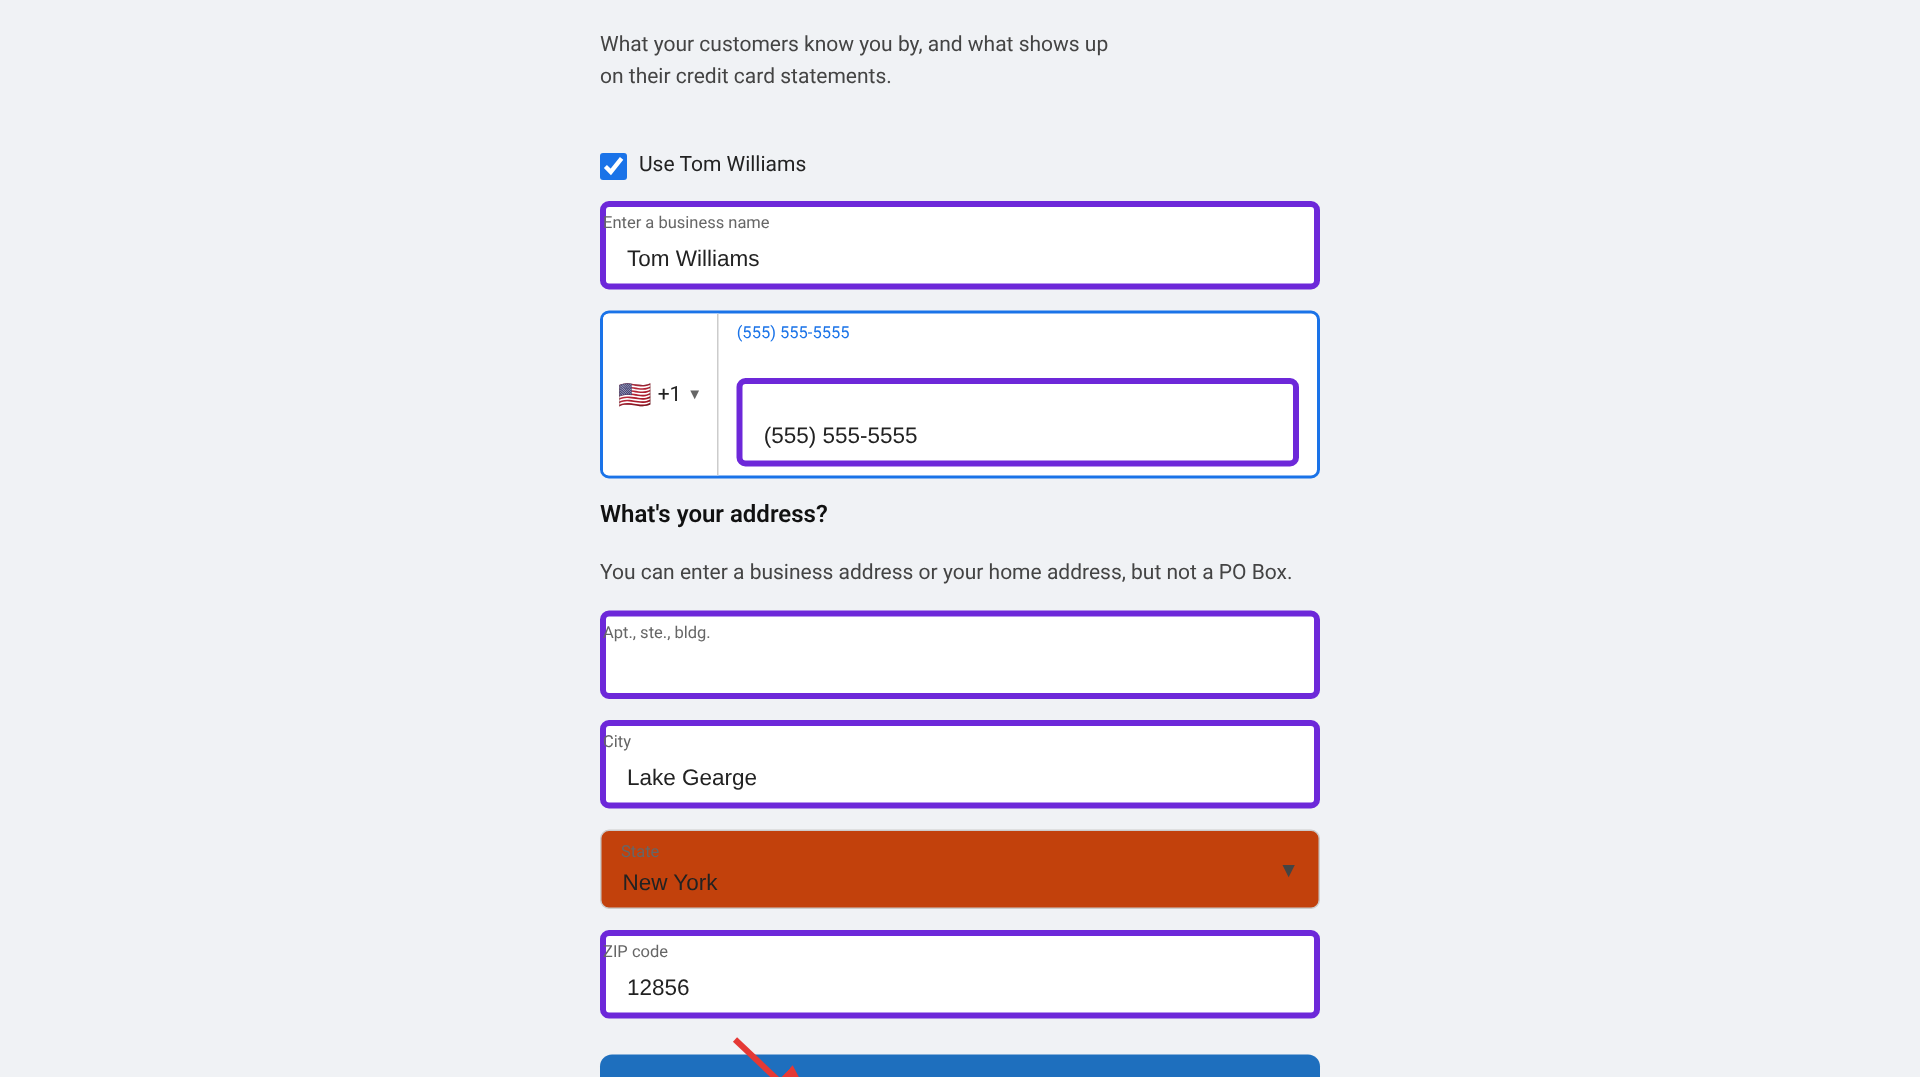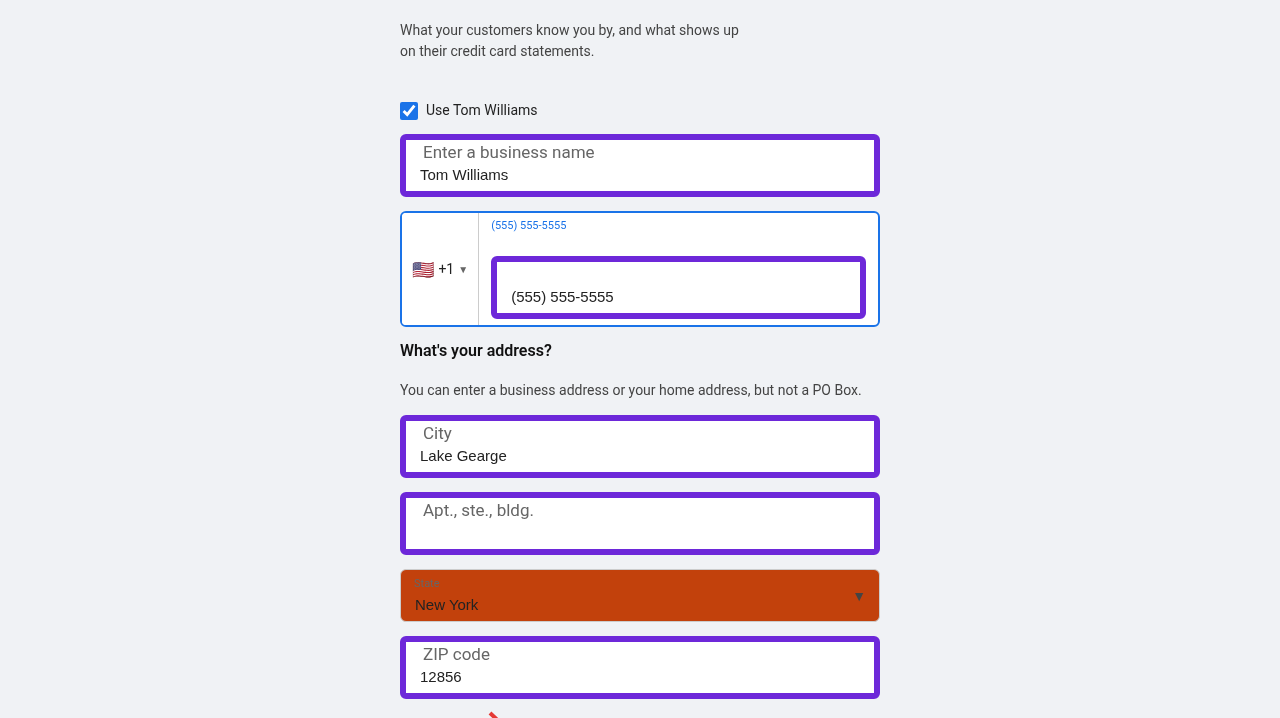--- a/index.html
+++ b/index.html
@@ -60,31 +60,31 @@
     }
 
     .input-group {
       position: relative;
       margin-bottom: 14px;
     }
 
     .input-group label {
       position: absolute;
       top: 8px;
-      left: 23px;
-      font-size: 17px;
+      left: 2px;
+      font-size: 11px;
       color: #666;
       pointer-events: none;
     }
 
     .input-group input,
     .input-group select {
       width: 100%;
       padding: 26px 14px 8px 14px;
-      border: 6px solid #6d28d9;
+      border: 4px solid #6d28d9;
       border-radius: 6px;
       font-size: 15px;
       color: #222;
       background-color: #fff;
       outline: none;
       appearance: none;
       -webkit-appearance: none;
     }
 
     .input-group.phone-input-group {
@@ -254,27 +254,27 @@
         <input class="phone-value" type="text" value="(555) 555-5555" style="">
       </div>
     </div>
 
     <p class="section-title">What's your address?</p>
 
     <p class="section-desc">You can enter a business address or your home address, but not a PO Box.</p>
 
 
     <div class="input-group">
+      <label>Apt., ste., bldg.</label>
+      <input type="text" style="">
+    </div>
+
+    <div class="input-group">
       <label>City</label>
       <input type="text" value="Lake Gearge" style="">
-    </div>
-
-    <div class="input-group">
-      <label>Apt., ste., bldg.</label>
-      <input type="text" style="">
     </div>
 
     <div class="input-group select-wrapper">
       <span class="select-label">State</span>
       <select>
         <option value="New York" selected="">New York</option>
         <option value="Alabama">Alabama</option>
         <option value="Alaska">Alaska</option>
         <option value="Arizona">Arizona</option>
         <option value="Arkansas">Arkansas</option>

